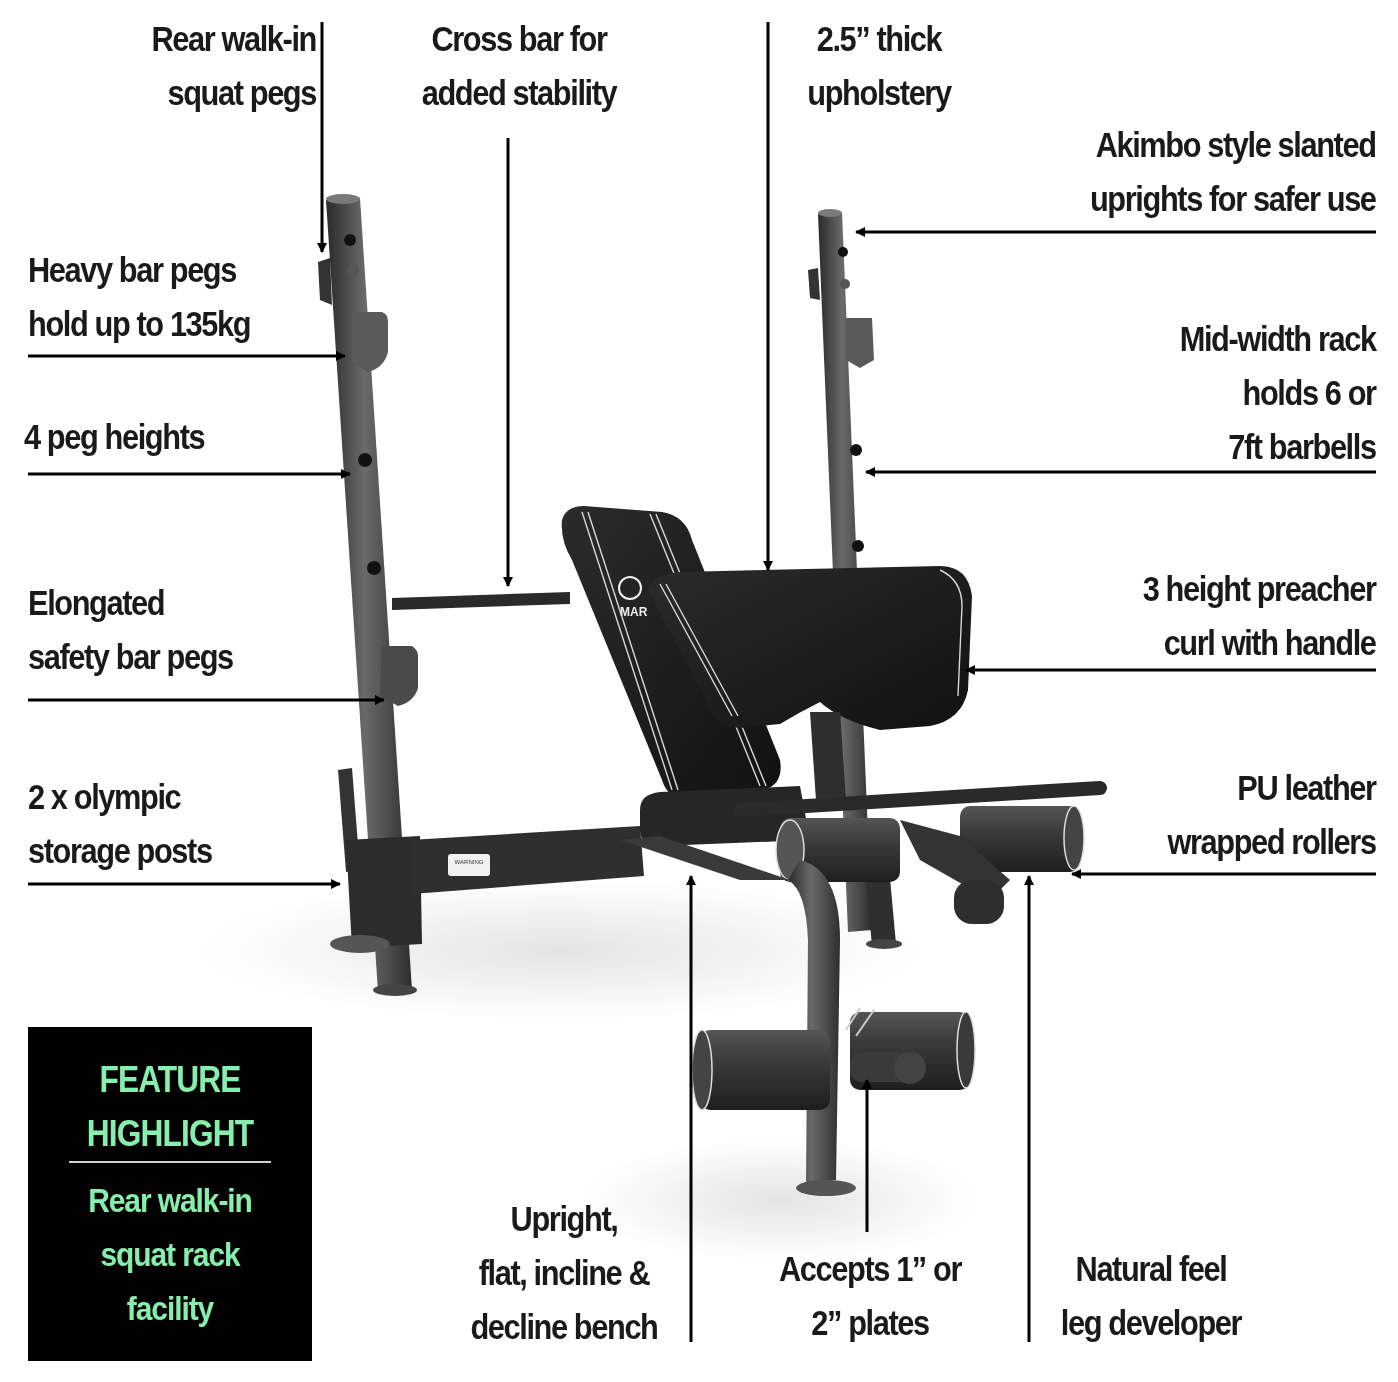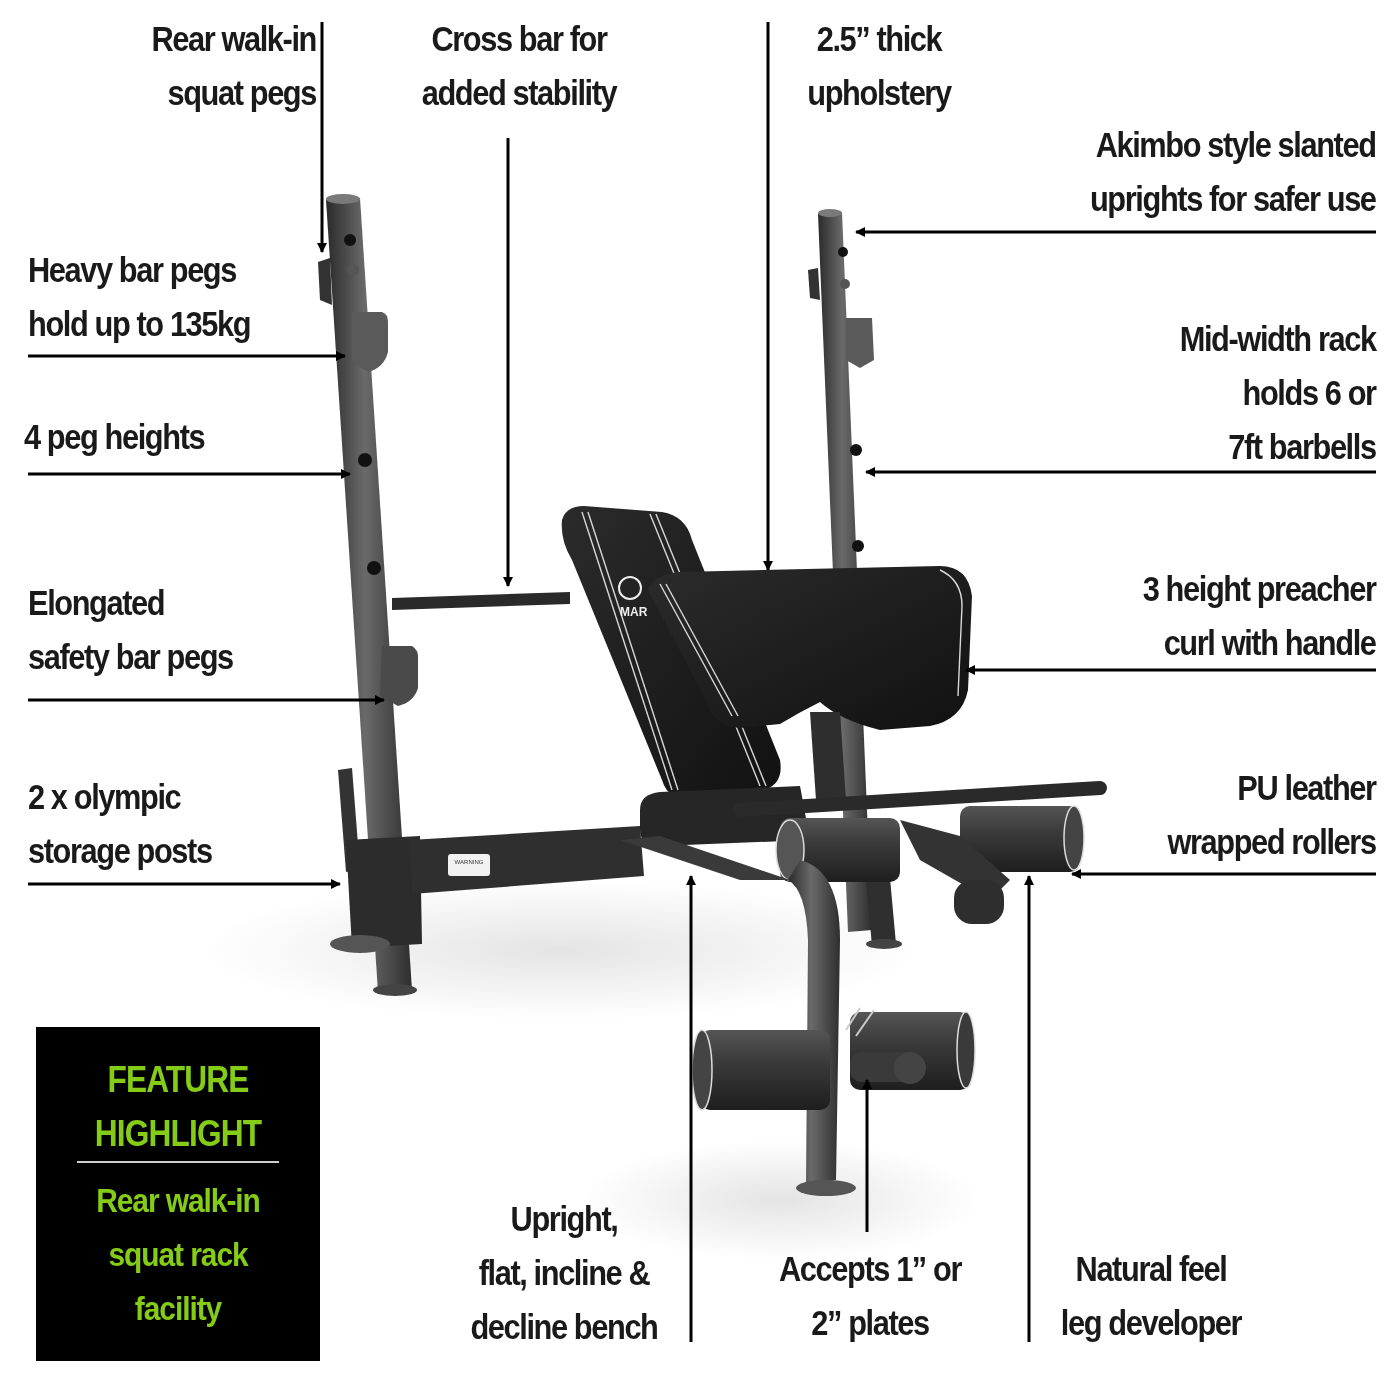--- a/index.html
+++ b/index.html
@@ -5,22 +5,22 @@
   html, body { margin: 0; padding: 0; background: #ffffff; }
   body { width: 1398px; height: 1382px; position: relative; overflow: hidden;
          font-family: "Liberation Sans", "DejaVu Sans", sans-serif; }
   .label { position: absolute; font-weight: 700; color: #1a1a1a; font-size: 35px;
            line-height: 54px; letter-spacing: -1.6px; transform: scaleX(0.88); white-space: nowrap; }
   .label.left  { transform-origin: left top;  text-align: left; }
   .label.right { transform-origin: right top; text-align: right; }
   .label.center{ transform-origin: center top; text-align: center; }
   .label span { display: block; }
   #art { position: absolute; left: 0; top: 0; width: 1398px; height: 1382px; }
-  .feature-box { position: absolute; left: 36px; top: 1027px; width: 284px; height: 334px;
-                 background: #000; color: #84cc16; text-align: center; }
+  .feature-box { position: absolute; left: 28px; top: 1027px; width: 284px; height: 334px;
+                 background: #000; color: #86efac; text-align: center; }
   .feature-title { font-weight: 700; font-size: 36px; line-height: 54px; margin-top: 26px;
                    letter-spacing: -1px; transform: scaleX(0.88); }
   .feature-title span { display: block; }
   .feature-rule { width: 202px; height: 2px; background: #cfcfcf; margin: 0 auto 10px; }
   .feature-body { font-weight: 700; font-size: 34px; line-height: 54px; letter-spacing: -1.2px;
                   transform: scaleX(0.88); }
   .feature-body span { display: block; }
 </style>
 </head>
 <body>

